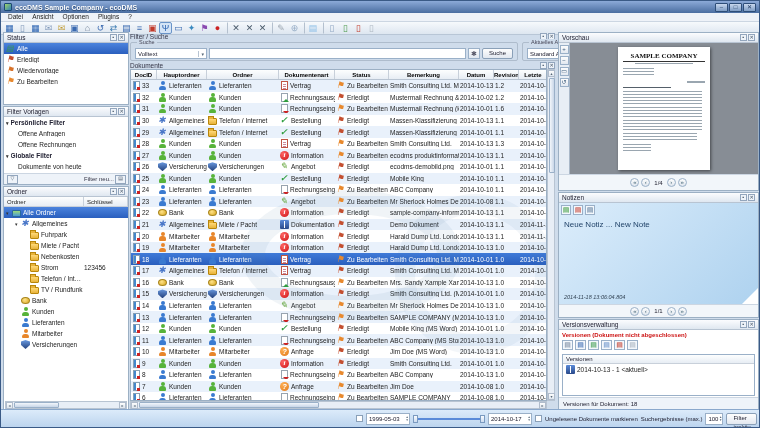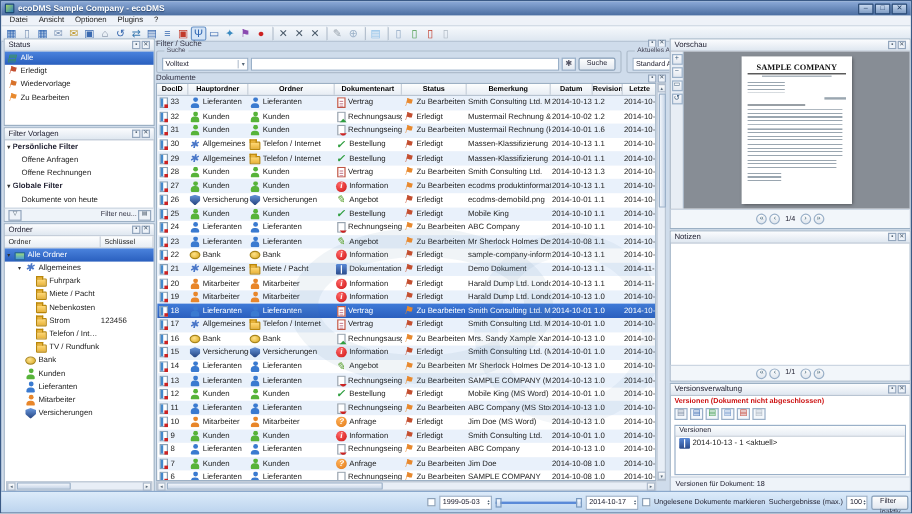--- a/index.html
+++ b/index.html
@@ -1488,20 +1488,30 @@
     </div>
   </div>
 
   <div class="panel" style="left:557px;top:191px;width:201px;height:126px;">
     <div class="phead">
         <span>Notizen</span>
         <span class="sp"></span>
       <span class="dbtn">▪</span>
         <span class="dbtn">✕</span>
       </div>
+    <div id="notebody">
+      <div id="notetools">
+
+      <span class="ntbtn" style="color: rgb(58, 154, 58);">▤</span>
+          <span class="ntbtn" style="color: rgb(194, 58, 42);">▤</span>
+          <span class="ntbtn" style="color: rgb(90, 122, 154);">▤</span>
+        </div>
+      <div id="notetext">Neue Notiz ... New Note</div>
+      <div id="notetime">2014-11-18 13:06:04.804</div>
+    </div>
     <div class="pager" style="height:13px;">
       <span class="pgbtn">«</span>
       <span class="pgbtn">‹</span>
       <span class="pglbl">1/1</span>
       <span class="pgbtn">›</span>
       <span class="pgbtn">»</span>
     </div>
   </div>
 
   <div class="panel" style="left:557px;top:318px;width:201px;height:92px;">

